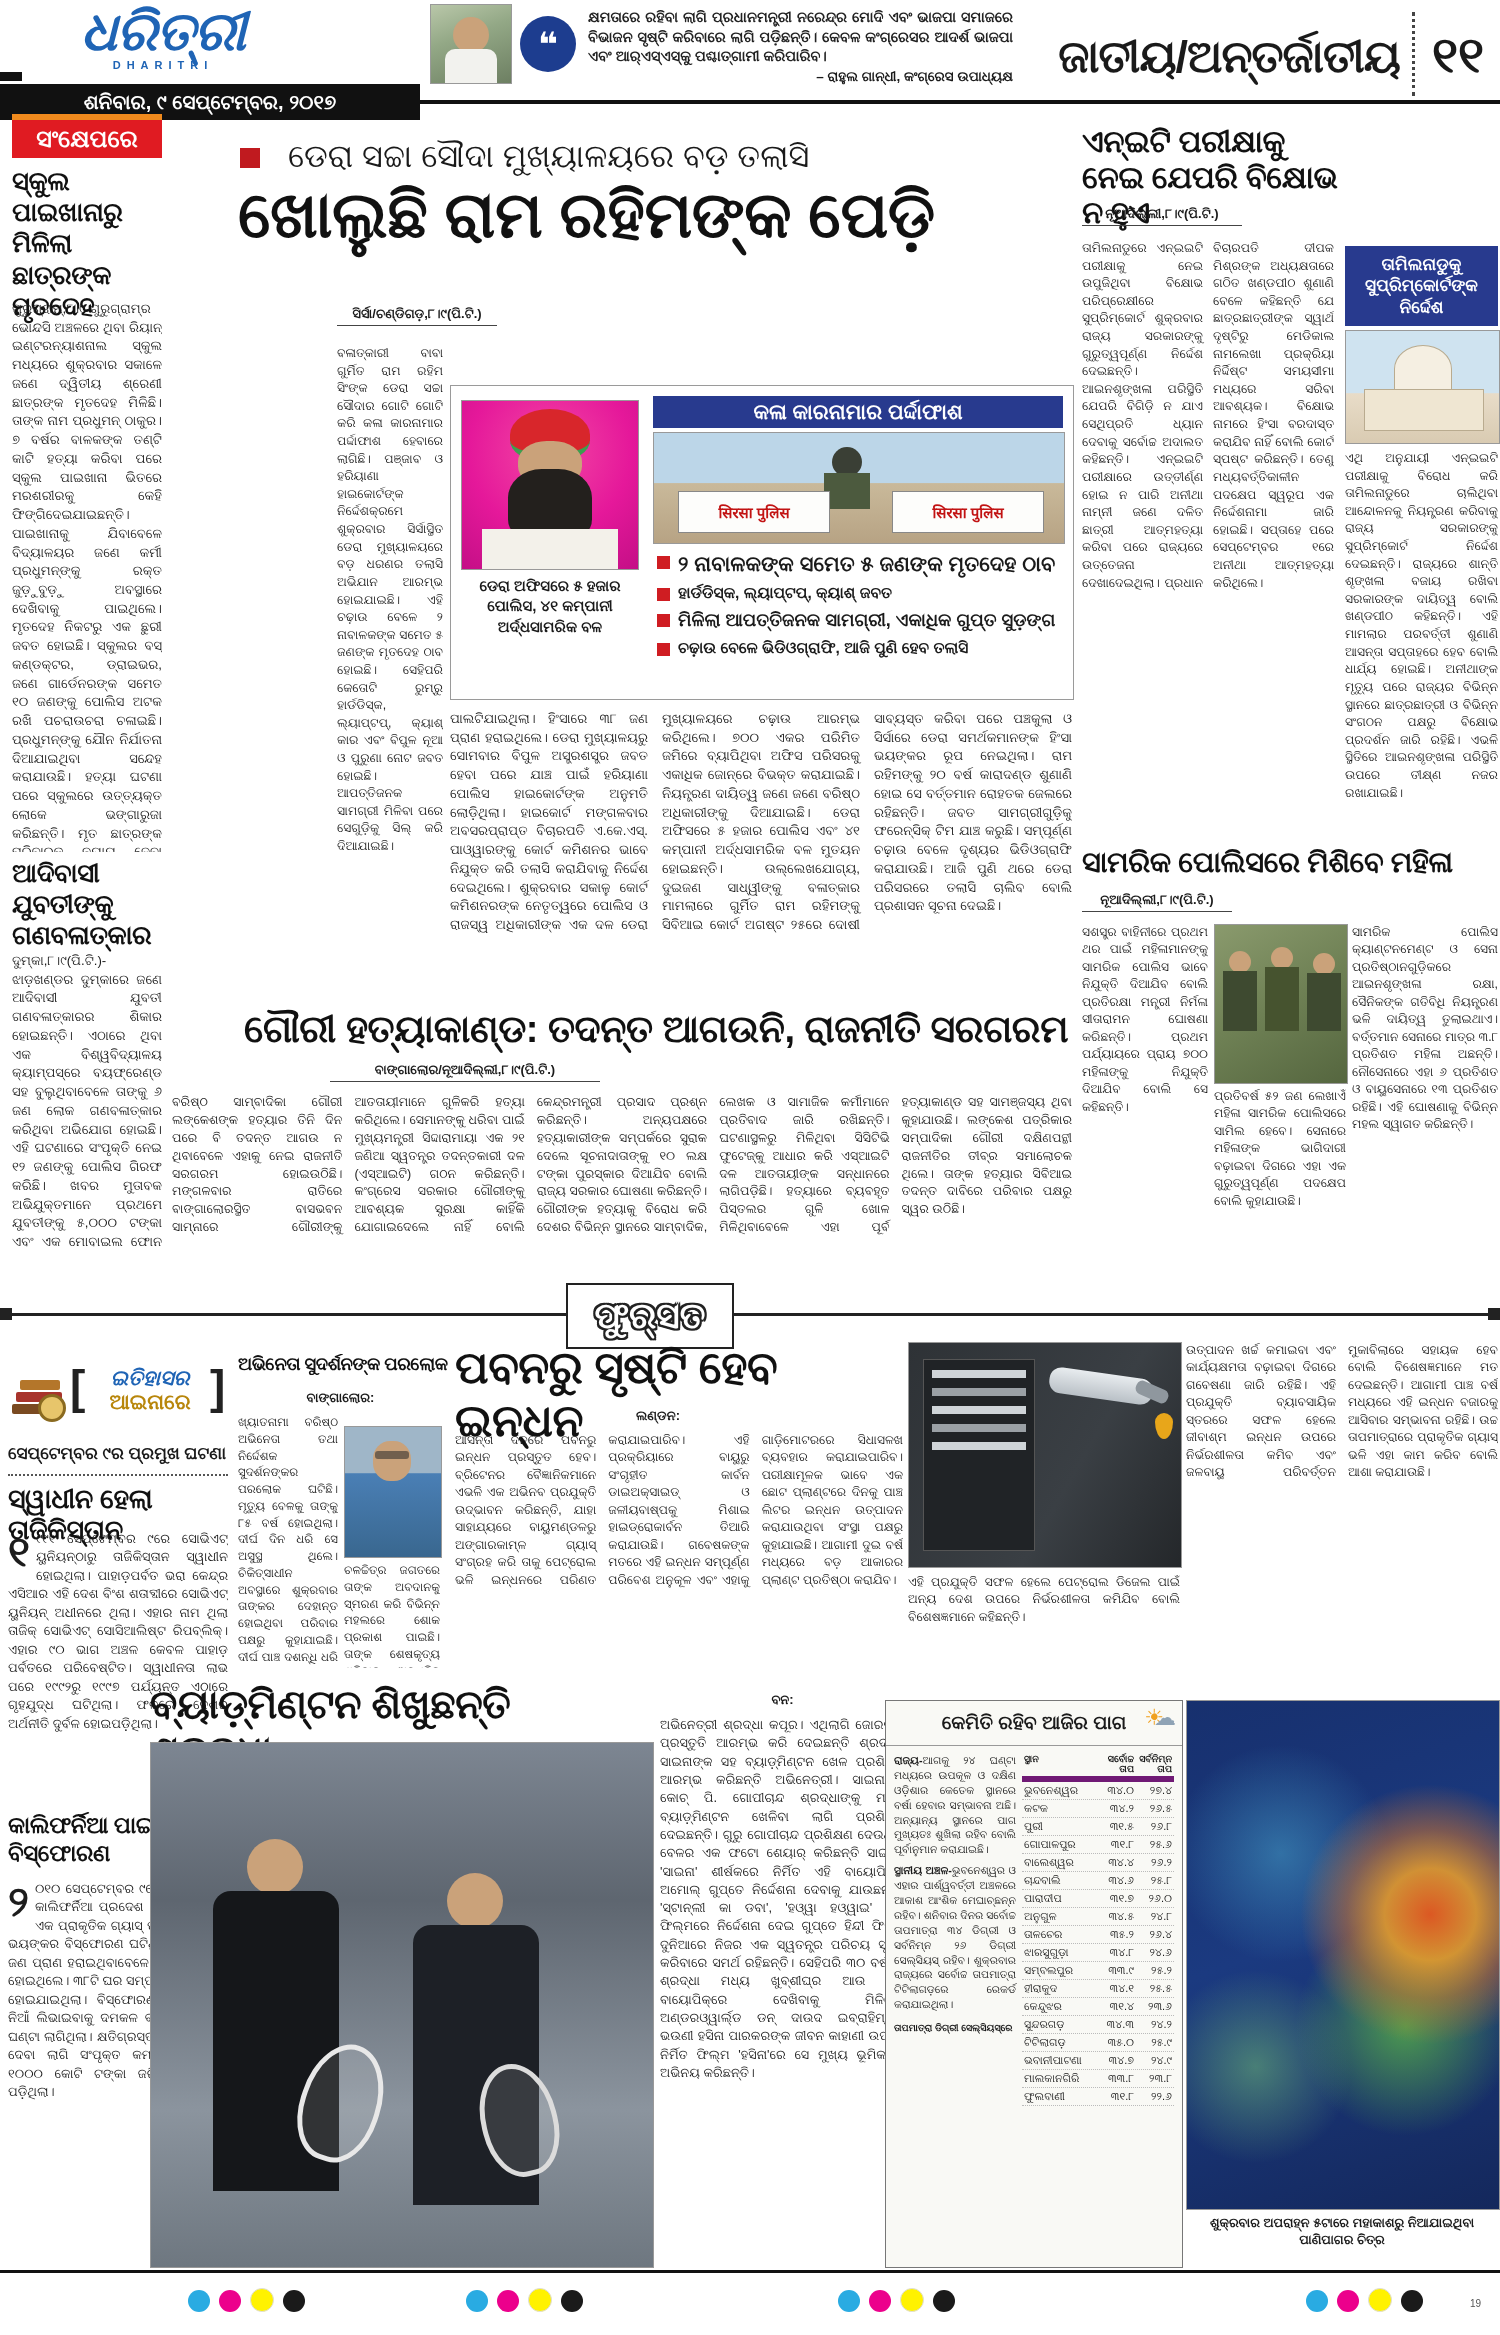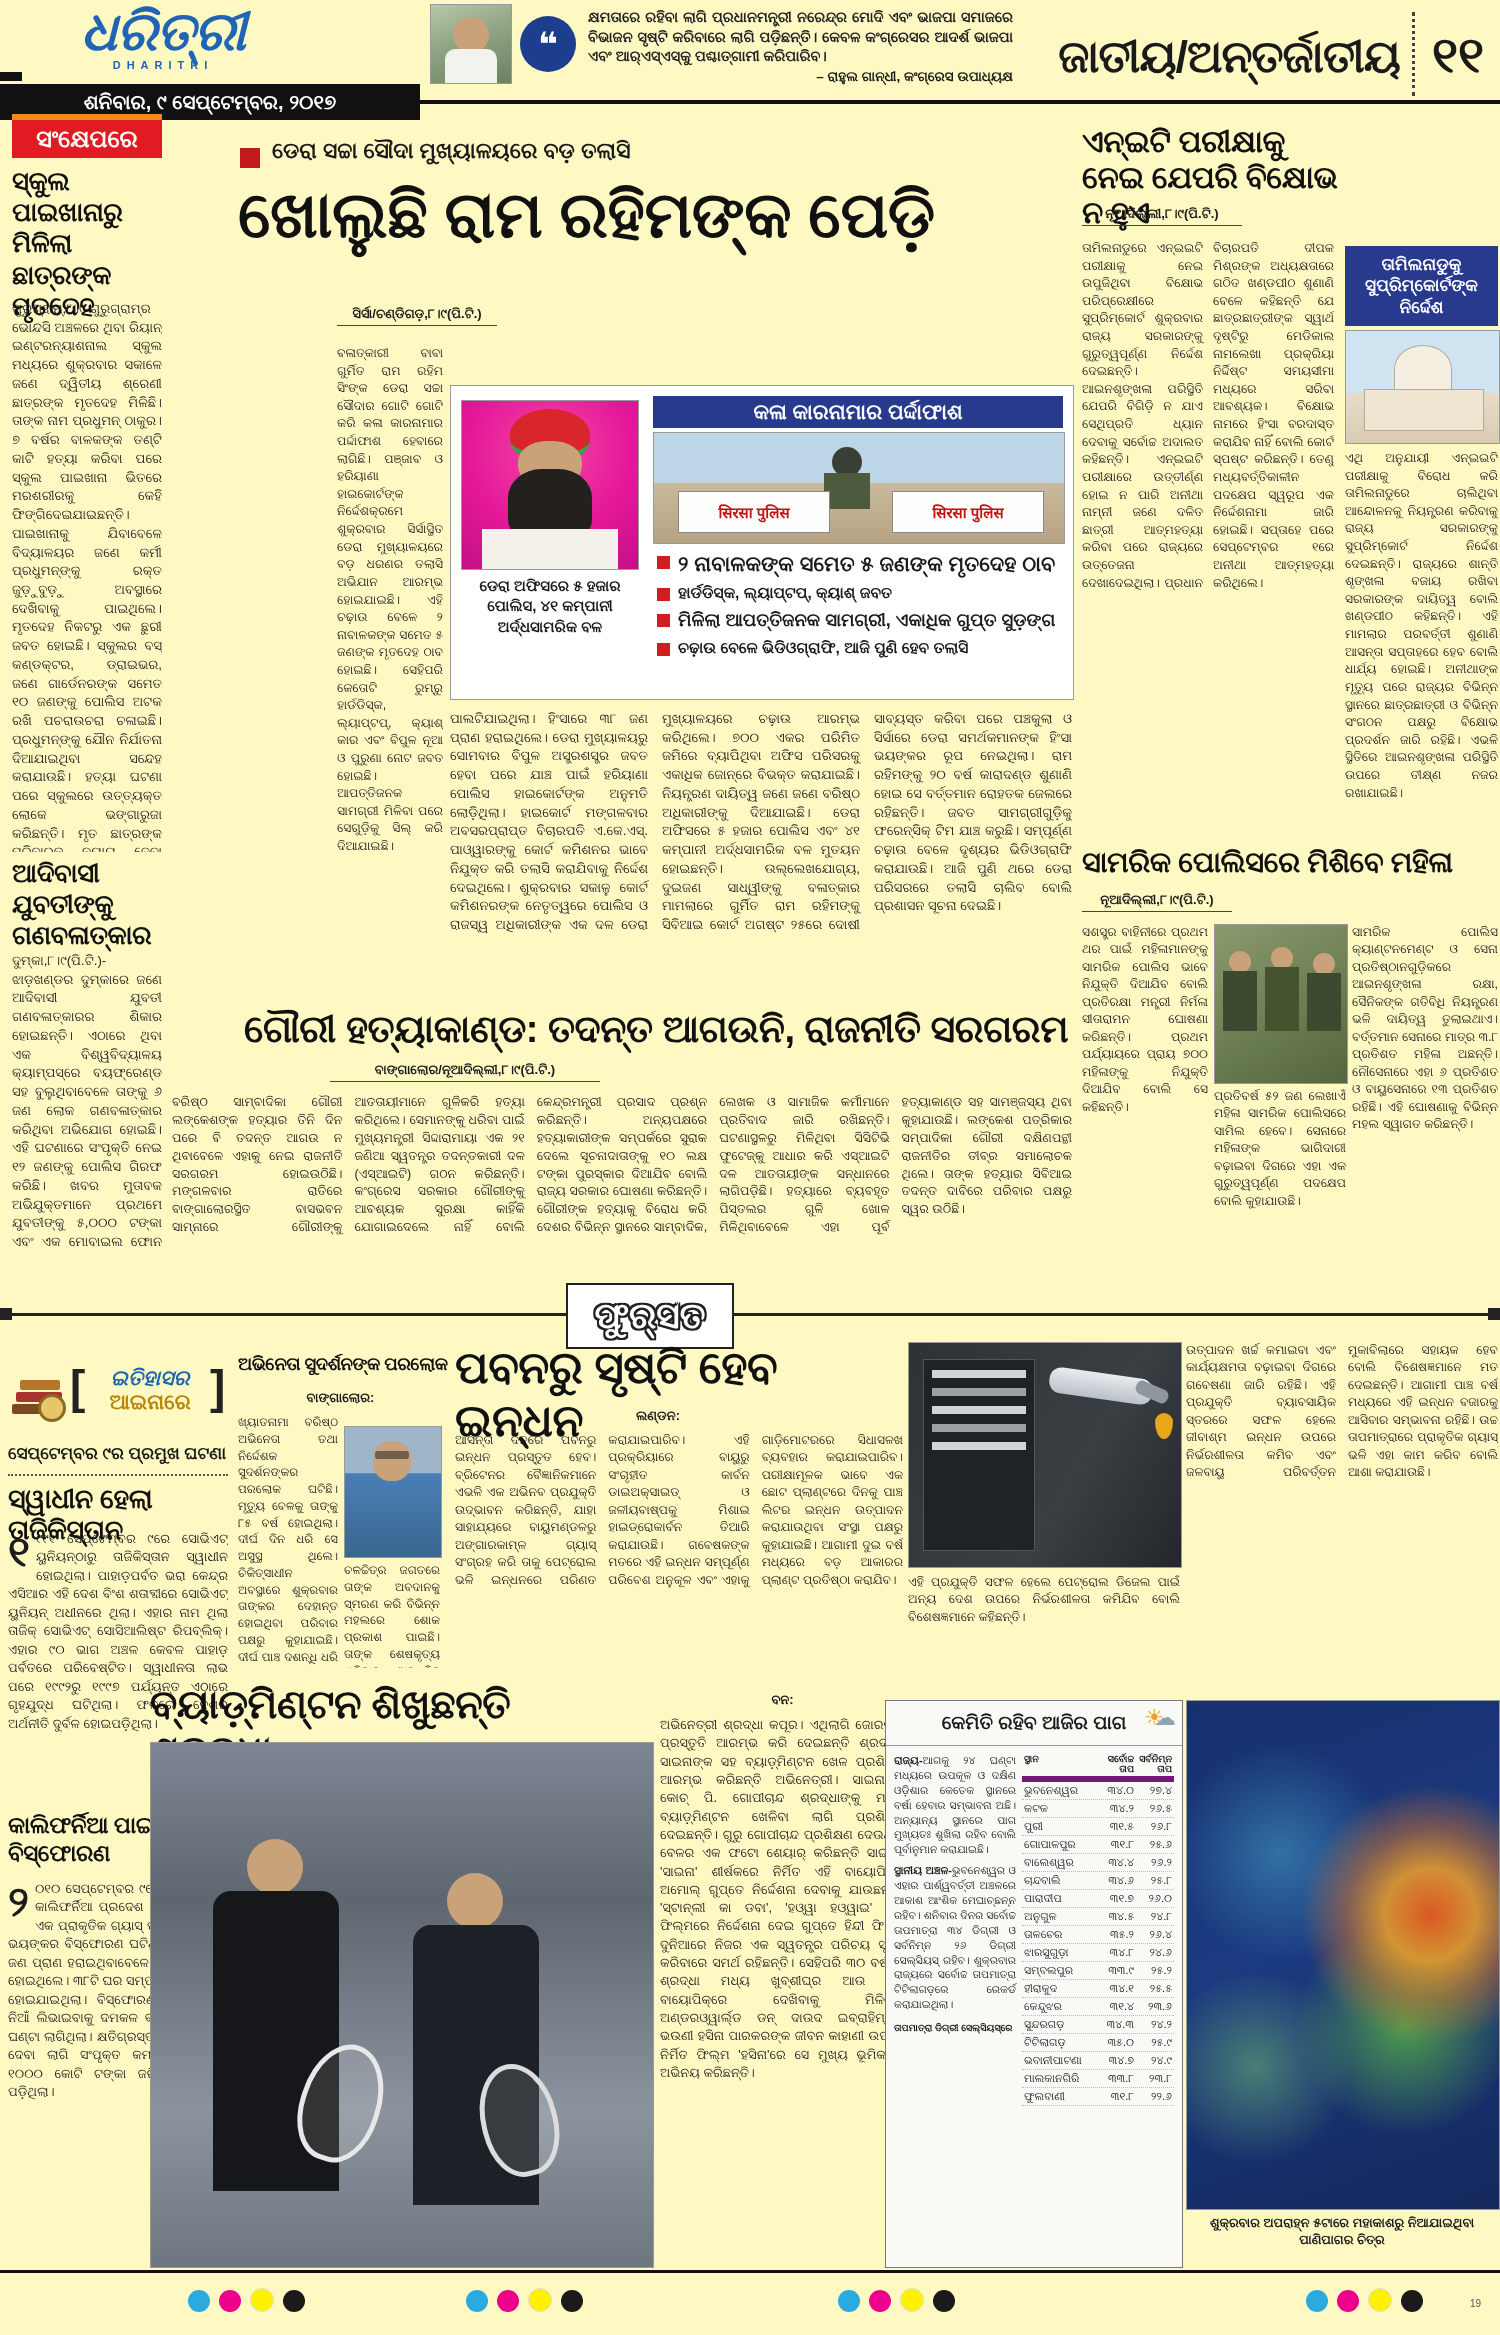--- a/index.html
+++ b/index.html
@@ -1,16 +1,16 @@
 <!DOCTYPE html>
 <html><head>
 <meta charset="utf-8">
 <style>
   html,body{margin:0;padding:0;background:#e8e8e4;}
-  #page{position:relative;width:1500px;height:2335px;background:#fef9c3;margin:0 auto;
+  #page{position:relative;width:1500px;height:2335px;background:#ffffff;margin:0 auto;
         font-family:"Liberation Sans","DejaVu Sans",sans-serif;color:#1a1a1a;overflow:hidden;}
   .abs{position:absolute;}
   .j{text-align:justify;text-justify:inter-word;}
   .b{font-weight:bold;}
   .clip{overflow:hidden;}
   .body-txt{font-size:13px;line-height:1.42;color:#1c1c1c;}
   .headline{font-weight:bold;color:#111;letter-spacing:-0.5px;}
   .byline{font-weight:bold;font-size:13px;border-bottom:1.5px solid #444;padding-bottom:3px;text-align:center;}
   .photo{border:1px solid #999;overflow:hidden;}
   .cap{font-weight:bold;text-align:center;}
@@ -66,21 +66,21 @@
     <span style="font-size:24px;font-weight:bold;">ସଂକ୍ଷେପରେ</span>
   </div>
 
   <div class="abs headline" style="left:12px;top:166px;width:152px;font-size:26px;line-height:1.2;">ସ୍କୁଲ ପାଇଖାନାରୁ ମିଳିଲା ଛାତ୍ରଙ୍କ ମୃତଦେହ</div>
   <div class="abs body-txt j clip" style="left:12px;top:300px;width:150px;height:552px;font-size:13.2px;">ଗୁରୁଗ୍ରାମ୍,୮।୯-ଗୁରୁଗ୍ରାମ୍‌ର ଭୋନ୍ଦସି ଅଞ୍ଚଳରେ ଥିବା ରିୟାନ୍ ଇଣ୍ଟରନ୍ୟାଶନାଲ ସ୍କୁଲ ମଧ୍ୟରେ ଶୁକ୍ରବାର ସକାଳେ ଜଣେ ଦ୍ୱିତୀୟ ଶ୍ରେଣୀ ଛାତ୍ରଙ୍କ ମୃତଦେହ ମିଳିଛି। ତାଙ୍କ ନାମ ପ୍ରଧୁମନ୍ ଠାକୁର। ୭ ବର୍ଷର ବାଳକଙ୍କ ତଣ୍ଟି କାଟି ହତ୍ୟା କରିବା ପରେ ସ୍କୁଲ ପାଇଖାନା ଭିତରେ ମରଶରୀରକୁ କେହି ଫିଙ୍ଗିଦେଇଯାଇଛନ୍ତି। ପାଇଖାନାକୁ ଯିବାବେଳେ ବିଦ୍ୟାଳୟର ଜଣେ କର୍ମୀ ପ୍ରଧୁମନ୍‌ଙ୍କୁ ରକ୍ତ ଜୁଡ଼ୁବୁଡ଼ୁ ଅବସ୍ଥାରେ ଦେଖିବାକୁ ପାଇଥିଲେ। ମୃତଦେହ ନିକଟରୁ ଏକ ଛୁରୀ ଜବତ ହୋଇଛି। ସ୍କୁଲର ବସ୍ କଣ୍ଡକ୍ଟର, ଡ୍ରାଇଭର, ଜଣେ ଗାର୍ଡେନରଙ୍କ ସମେତ ୧୦ ଜଣଙ୍କୁ ପୋଲିସ ଅଟକ ରଖି ପଚରାଉଚରା ଚଳାଇଛି। ପ୍ରଧୁମନ୍‌ଙ୍କୁ ଯୌନ ନିର୍ଯାତନା ଦିଆଯାଇଥିବା ସନ୍ଦେହ କରାଯାଉଛି। ହତ୍ୟା ଘଟଣା ପରେ ସ୍କୁଲରେ ଉତ୍ତ୍ୟକ୍ତ ଲୋକେ ଭଙ୍ଗାରୁଜା କରିଛନ୍ତି। ମୃତ ଛାତ୍ରଙ୍କ ପରିବାରକୁ ନ୍ୟାୟ ଦେବା ଦାବିରେ ଅଭିଭାବକମାନେ ଧାରଣାରେ ବସିଛନ୍ତି। ସେହିପରି ଶିଶୁ ଅଧିକାର ସଂସ୍ଥା ଏନ୍‌ସିପିସିଆର୍ ଟିମ୍ ସ୍କୁଲକୁ ଗସ୍ତ କରି ଘଟଣା ସମ୍ପର୍କରେ ପଚାରି ବୁଝିଛନ୍ତି। ବିଦ୍ୟାଳୟ ତରଫରୁ ଅବହେଳା ଯୋଗୁ ଏତେବଡ଼ ଘଟଣା ଘଟିଗଲା। ତେଣୁ ବିଦ୍ୟାଳୟ ପରିଚାଳନା କମିଟି ବିରୋଧରେ ମାମଲା ଦାଏର ଲାଗି ଏନ୍‌ସିପିସିଆର୍ ସୁପାରିସ କରିଛି।</div>
 
   <div class="abs headline" style="left:12px;top:858px;width:152px;font-size:26px;line-height:1.2;">ଆଦିବାସୀ ଯୁବତୀଙ୍କୁ ଗଣବଳାତ୍କାର</div>
   <div class="abs body-txt j clip" style="left:12px;top:952px;width:150px;height:300px;font-size:13.2px;">ଦୁମ୍କା,୮।୯(ପି.ଟି.)-ଝାଡ଼ଖଣ୍ଡର ଦୁମ୍କାରେ ଜଣେ ଆଦିବାସୀ ଯୁବତୀ ଗଣବଳାତ୍କାରର ଶିକାର ହୋଇଛନ୍ତି। ଏଠାରେ ଥିବା ଏକ ବିଶ୍ୱବିଦ୍ୟାଳୟ କ୍ୟାମ୍ପସ୍‌ରେ ବୟଫ୍ରେଣ୍ଡ ସହ ବୁଲୁଥିବାବେଳେ ତାଙ୍କୁ ୬ ଜଣ ଲୋକ ଗଣବଳାତ୍କାର କରିଥିବା ଅଭିଯୋଗ ହୋଇଛି। ଏହି ଘଟଣାରେ ସଂପୃକ୍ତି ନେଇ ୧୨ ଜଣଙ୍କୁ ପୋଲିସ ଗିରଫ କରିଛି। ଖବର ମୁତାବକ ଅଭିଯୁକ୍ତମାନେ ପ୍ରଥମେ ଯୁବତୀଙ୍କୁ ୫,୦୦୦ ଟଙ୍କା ଏବଂ ଏକ ମୋବାଇଲ ଫୋନ ମାଗିଥିଲେ। ଏହାପରେ ଉଭୟଙ୍କୁ ଉଲଗ୍ନ ହୋଇ ସେମାନଙ୍କ ସମ୍ମୁଖରେ ରାସ୍ତାକୁ ଯିବାକୁ ବାଧ୍ୟ କରାଯାଇଥିଲା।</div>
 
   <div class="abs" style="left:240px;top:148px;width:20px;height:20px;background:#c01a1f;"></div>
-  <div class="abs" style="left:272px;top:138px;width:770px;font-size:22px;font-weight:bold;">ଡେରା ସଚ୍ଚା ସୌଦା ମୁଖ୍ୟାଳୟରେ ବଡ଼ ତଲାସି</div>
+  <div class="abs" style="left:288px;top:138px;width:770px;font-size:32px;font-weight:normal;">ଡେରା ସଚ୍ଚା ସୌଦା ମୁଖ୍ୟାଳୟରେ ବଡ଼ ତଲାସି</div>
 
   <div class="abs headline" style="left:238px;top:182px;width:834px;font-size:64px;line-height:1.05;">ଖୋଲୁଛି ରାମ ରହିମଙ୍କ ପେଡ଼ି</div>
 
   <div class="abs byline" style="left:337px;top:306px;width:160px;">ସିର୍ସା/ଚଣ୍ଡିଗଡ଼,୮।୯(ପି.ଟି.)</div>
 
   <div class="abs body-txt j clip" style="left:337px;top:345px;width:106px;height:650px;font-size:12.4px;">ବଳାତ୍କାରୀ ବାବା ଗୁର୍ମିତ ରାମ ରହିମ ସିଂଙ୍କ ଡେରା ସଚ୍ଚା ସୌଦାର ଗୋଟି ଗୋଟି କରି କଳା କାରନାମାର ପର୍ଦ୍ଦାଫାଶ ହେବାରେ ଲାଗିଛି। ପଞ୍ଜାବ ଓ ହରିୟାଣା ହାଇକୋର୍ଟଙ୍କ ନିର୍ଦ୍ଦେଶକ୍ରମେ ଶୁକ୍ରବାର ସିର୍ସାସ୍ଥିତ ଡେରା ମୁଖ୍ୟାଳୟରେ ବଡ଼ ଧରଣର ତଲାସି ଅଭିଯାନ ଆରମ୍ଭ ହୋଇଯାଇଛି। ଏହି ଚଢ଼ାଉ ବେଳେ ୨ ନାବାଳକଙ୍କ ସମେତ ୫ ଜଣଙ୍କ ମୃତଦେହ ଠାବ ହୋଇଛି। ସେହିପରି କେତୋଟି ରୁମ୍‌ରୁ ହାର୍ଡଡିସ୍କ, ଲ୍ୟାପ୍‌ଟପ୍, କ୍ୟାଶ୍ କାର ଏବଂ ବିପୁଳ ନୂଆ ଓ ପୁରୁଣା ନୋଟ ଜବତ ହୋଇଛି। ଆପତ୍ତିଜନକ ସାମଗ୍ରୀ ମିଳିବା ପରେ ସେଗୁଡ଼ିକୁ ସିଲ୍ କରି ଦିଆଯାଇଛି।</div>
 
   <div class="abs" style="left:450px;top:385px;width:622px;height:313px;border:1px solid #9a9a9a;background:#fff;">
 
     <div class="abs photo" style="left:10px;top:14px;width:176px;height:168px;background:radial-gradient(circle at 50% 30%,#f347a4 0%,#e5189a 55%,#c40f86 100%);">

